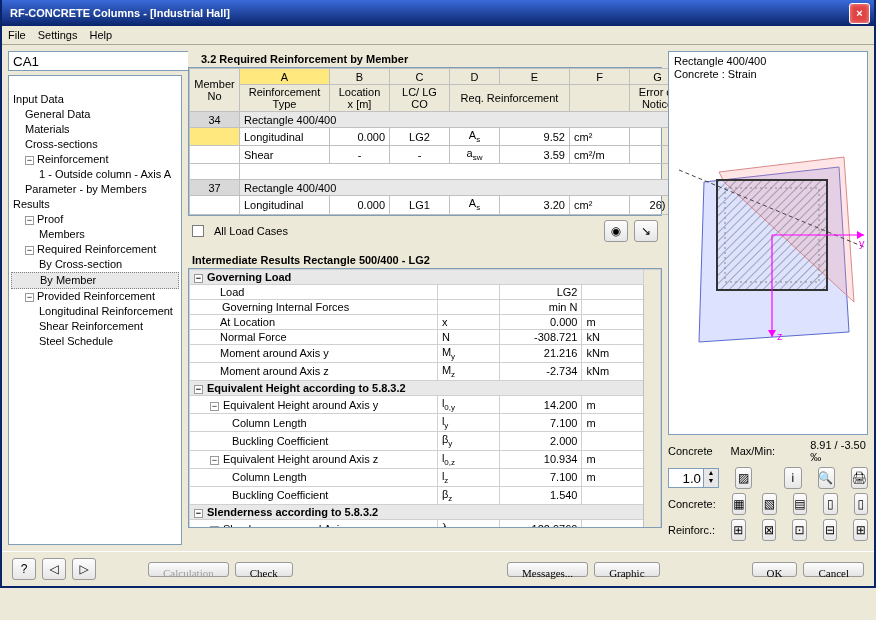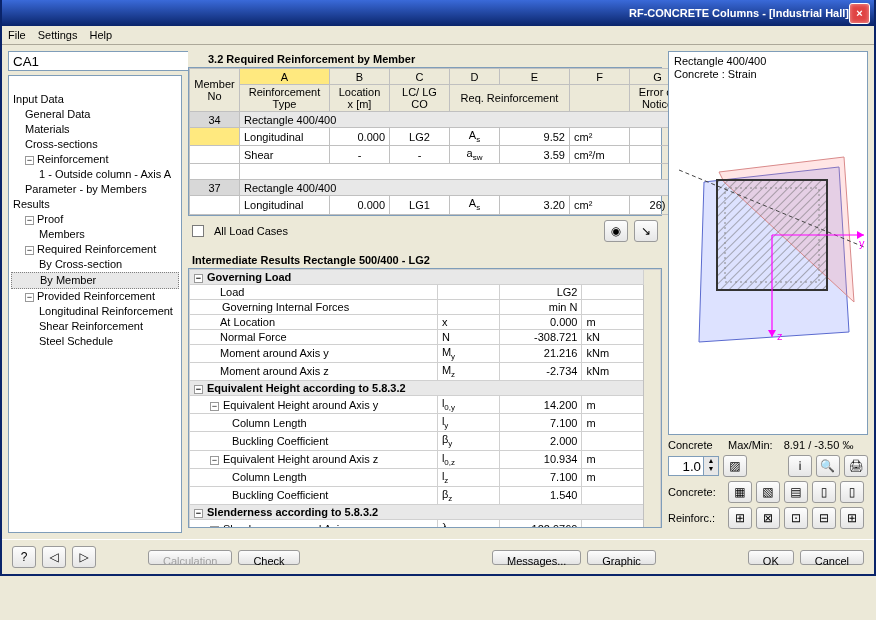--- a/index.html
+++ b/index.html
@@ -1,18 +1,18 @@
 <!DOCTYPE html>
 <html><head>
 <meta charset="utf-8">
 <style>
   * { box-sizing: border-box; }
   html, body { margin:0; padding:0; font-family:"Tahoma","Segoe UI",sans-serif; font-size:11px; color:#000; background:#ece9d8; }
   .titlebar { height:26px; background:linear-gradient(#3a6ad9,#0a246a); color:#fff; display:flex; align-items:center; padding:0 4px 0 8px; font-weight:bold; }
-  .titlebar .title { flex:1;text-align:right; }
+  .titlebar .title { flex:1; }
   .titlebar .close { width:21px; height:21px; background:#e04343; border:1px solid #fff; border-radius:3px; text-align:center; line-height:18px; font-weight:bold; box-shadow:inset 0 0 4px rgba(255,255,255,0.5); }
   .menubar { background:#ece9d8; border-bottom:1px solid #aca899; padding:3px 6px; display:flex; gap:12px; }
   .menubar span[data-name^="menu-"] { cursor:default; }
   .outer { border:2px solid #0a246a; border-top:none; }
   .body { display:flex; gap:6px; padding:6px; }
   .sidebar { width:174px; display:flex; flex-direction:column; gap:4px; }
   .combo { display:flex; }
   .combo input { flex:1; border:1px solid #7f9db9; height:20px; padding:0 4px; background:#fff; }
   .combo .dd { width:17px; border:1px solid #7f9db9; border-left:none; background:#dbe5f1; text-align:center; line-height:18px; font-size:9px; }
   .tree { flex:1; background:#fff; border:1px solid #7f9db9; padding:16px 2px; overflow:auto; font-size:11px; line-height:15px; }
@@ -41,28 +41,28 @@
   .detail td.sym { width:60px; text-align:left; }
   .detail td.val { width:80px; text-align:right; }
   .detail td.unit { width:60px; }
   .detail td.head { background:#e8e8e8; font-weight:bold; }
   .detail td.scrollcol { width:16px; background:#ece9d8; border-left:1px solid #c0c0c0; }
   .detail .exp { display:inline-block; width:9px; height:9px; border:1px solid #999; text-align:center; line-height:7px; font-size:9px; margin-right:4px; background:#fff; }
   .rightcol { width:200px; display:flex; flex-direction:column; gap:4px; }
   .viewer { flex:1; background:#fff; border:1px solid #7f9db9; position:relative; overflow:hidden; }
   .viewer-title { position:absolute; top:3px; left:5px; font-size:11px; line-height:13px; }
   .controls { font-size:11px; }
-  .controls .row { display:flex; align-items:center; gap:4px; margin-bottom:4px; }
+  .controls .row { display:flex; align-items:center; gap:16px; margin-bottom:4px; }
   .controls .lbl { width:56px; }
   .spin { display:flex; }
   .spin input { width:36px; border:1px solid #7f9db9; text-align:right; padding:0 2px; height:20px; }
   .spin .btns { width:15px; border:1px solid #7f9db9; border-left:none; text-align:center; font-size:7px; line-height:8px; background:#e7e7e7; }
   .sq { width:24px; height:22px; border:1px solid #9a9a9a; background:linear-gradient(#fdfdfd,#e6e6e6); border-radius:3px; text-align:center; line-height:20px; font-size:12px; }
   .btnbar { padding:6px 10px; display:flex; align-items:center; gap:6px; border-top:1px solid #fff; }
-  .btn { height:15px; padding:0 14px; border:1px solid #9a9a9a; background:linear-gradient(#fdfdfd,#e4e4e4); border-radius:3px; line-height:21px; }
+  .btn { height:15px; padding:0 14px; border:1px solid #9a9a9a; background:linear-gradient(#fdfdfd,#e4e4e4); border-radius:3px; line-height:21px;font-family:Liberation Serif, serif; }
   .btn.disabled { color:#a0a0a0; }
   .btnbar .spacer { flex:1; }
   .chk { width:12px; height:12px; border:1px solid #7a7a7a; background:#fff; display:inline-block; vertical-align:middle; margin-right:4px; }
   sub { font-size:8px; vertical-align:sub; }
 </style>
 </head>
 <body>
 
 <div class="outer">
   <div class="titlebar" data-name="titlebar">
@@ -97,21 +97,21 @@
         <div class="node ind2" data-name="tree-bycross">By Cross-section</div>
         <div class="node ind2 sel" data-name="tree-bymember">By Member</div>
         <div class="node ind1" data-name="tree-provreinf"><span class="expander" data-name="minus-icon">−</span><span>Provided Reinforcement</span></div>
         <div class="node ind2" data-name="tree-longreinf">Longitudinal Reinforcement</div>
         <div class="node ind2" data-name="tree-shearreinf">Shear Reinforcement</div>
         <div class="node ind2" data-name="tree-steel">Steel Schedule</div>
       </div>
     </div>
 
     <div class="main">
-      <div style="background:#ece9d8;font-weight:bold;padding:2px 20px;" data-name="section-title">3.2 Required Reinforcement by Member</div>
+      <div style="background:#ece9d8;font-weight:bold;padding:2px 13px;" data-name="section-title">3.2 Required Reinforcement by Member</div>
       <div class="panel" data-name="results-table-panel">
         <table class="grid" data-name="results-table">
           <colgroup>
               <col style="width:50px">
               <col style="width:90px">
               <col style="width:60px">
               <col style="width:60px">
               <col style="width:50px">
               <col style="width:70px">
               <col style="width:60px">

